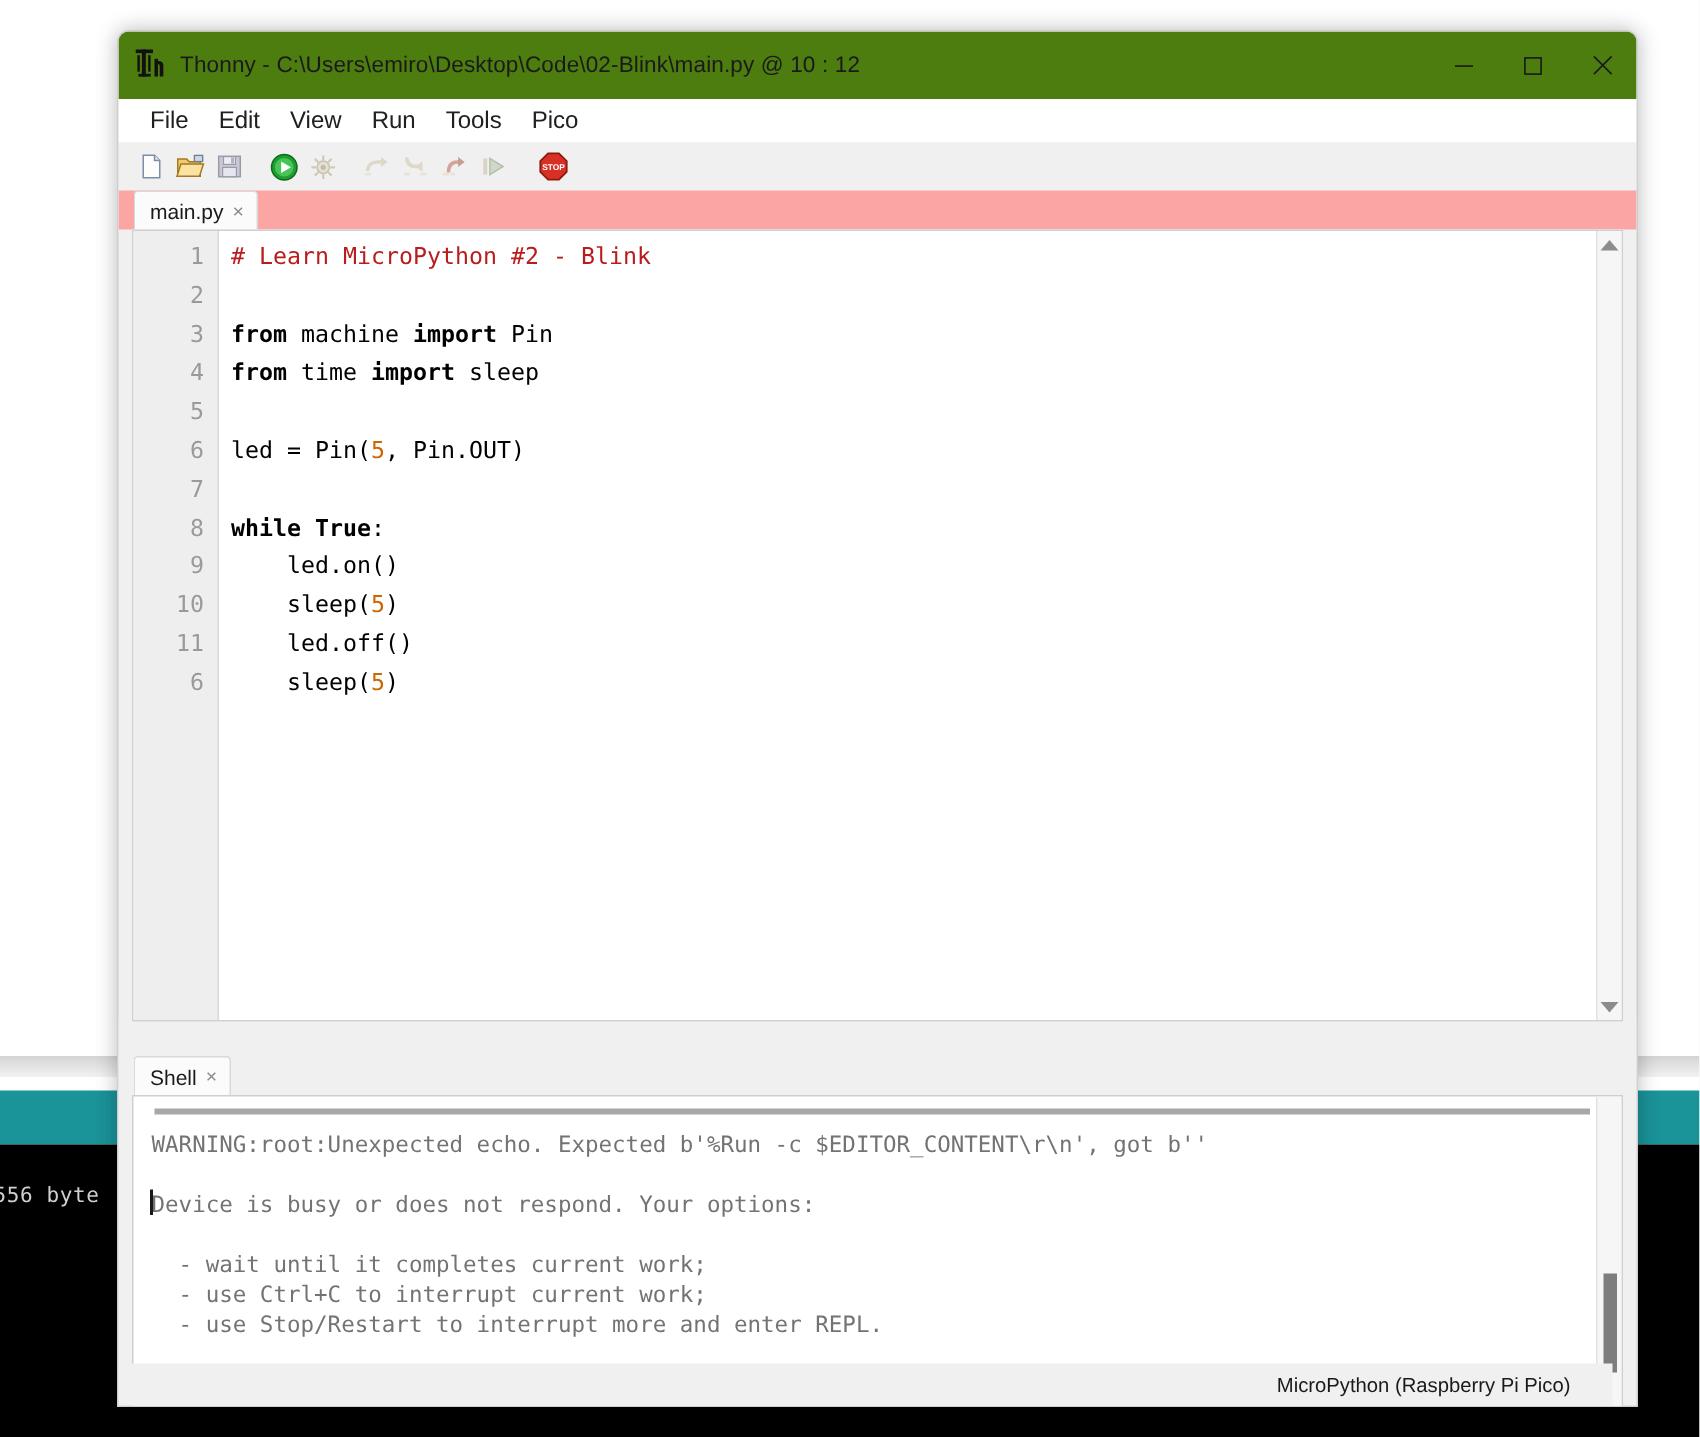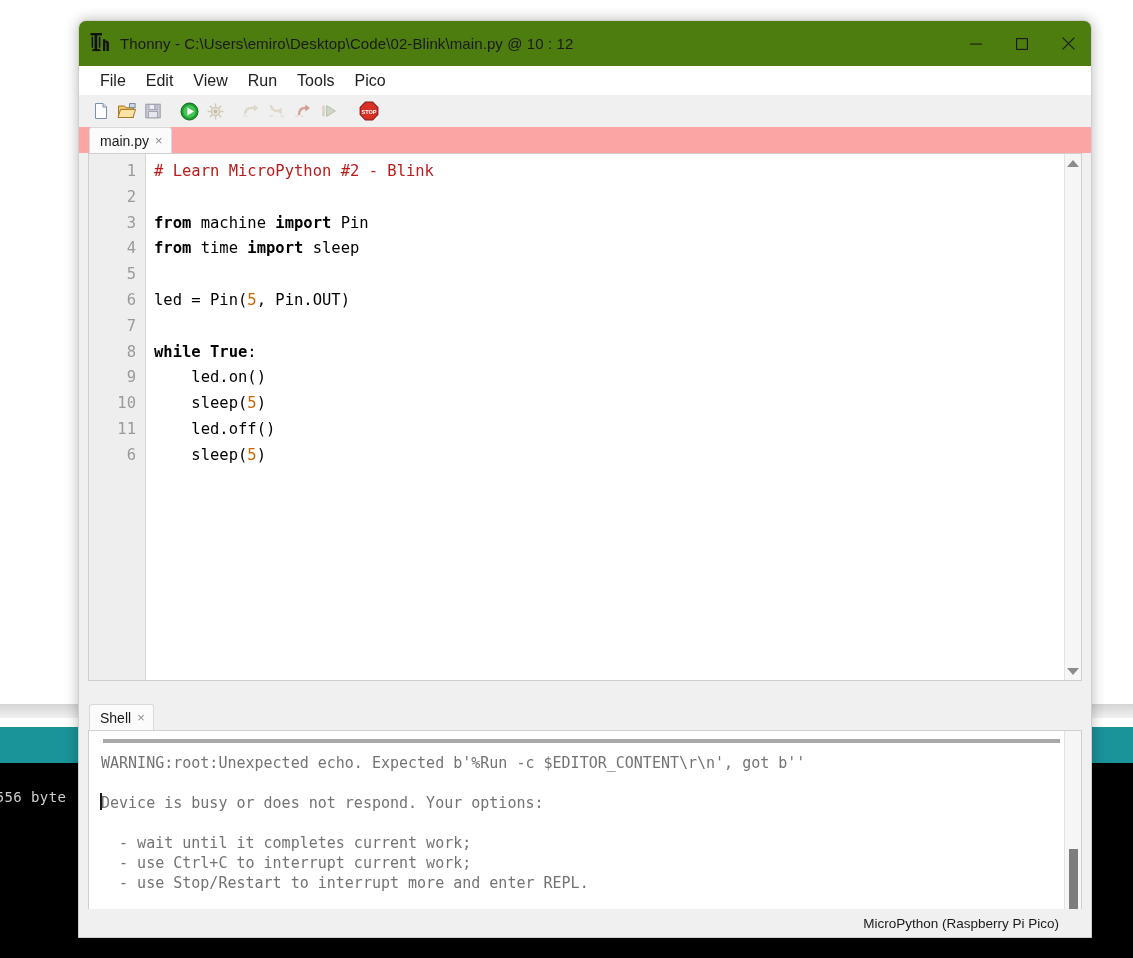--- a/index.html
+++ b/index.html
@@ -236,21 +236,21 @@
     background: #f6f6f6; border-left: 1px solid #e2e2e2;
     box-sizing: border-box;
   }
   #shell-thumb {
     position: absolute; left: 4px; top: 118px; width: 9px; height: 66px;
     background: #7d7d7d;
   }
 
   
   #statusbar {
-    position: absolute; left: 0; right: 4px; bottom: 0;
+    position: absolute; left: 0; right: 16px; bottom: 0;
     height: 28px;
     background: #f0f0f0;
     display: flex; align-items: center; justify-content: flex-end;
     padding-right: 28px;
     font-size: 13.5px; color: #1a1a1a;
   }
 </style>
 </head>
 <body>
 

